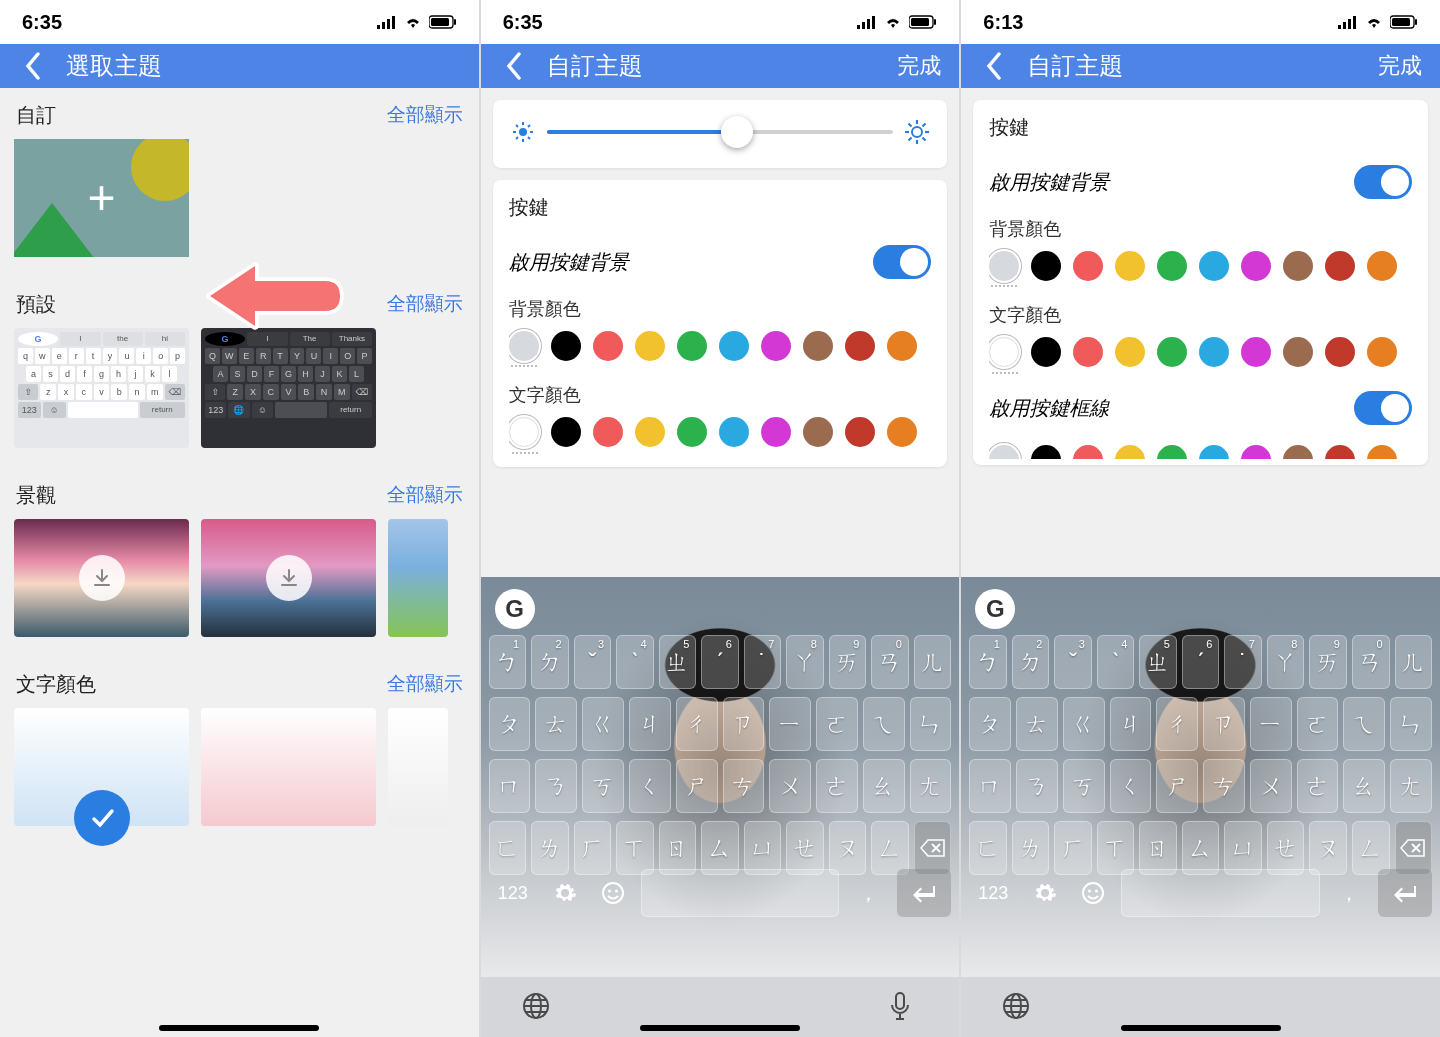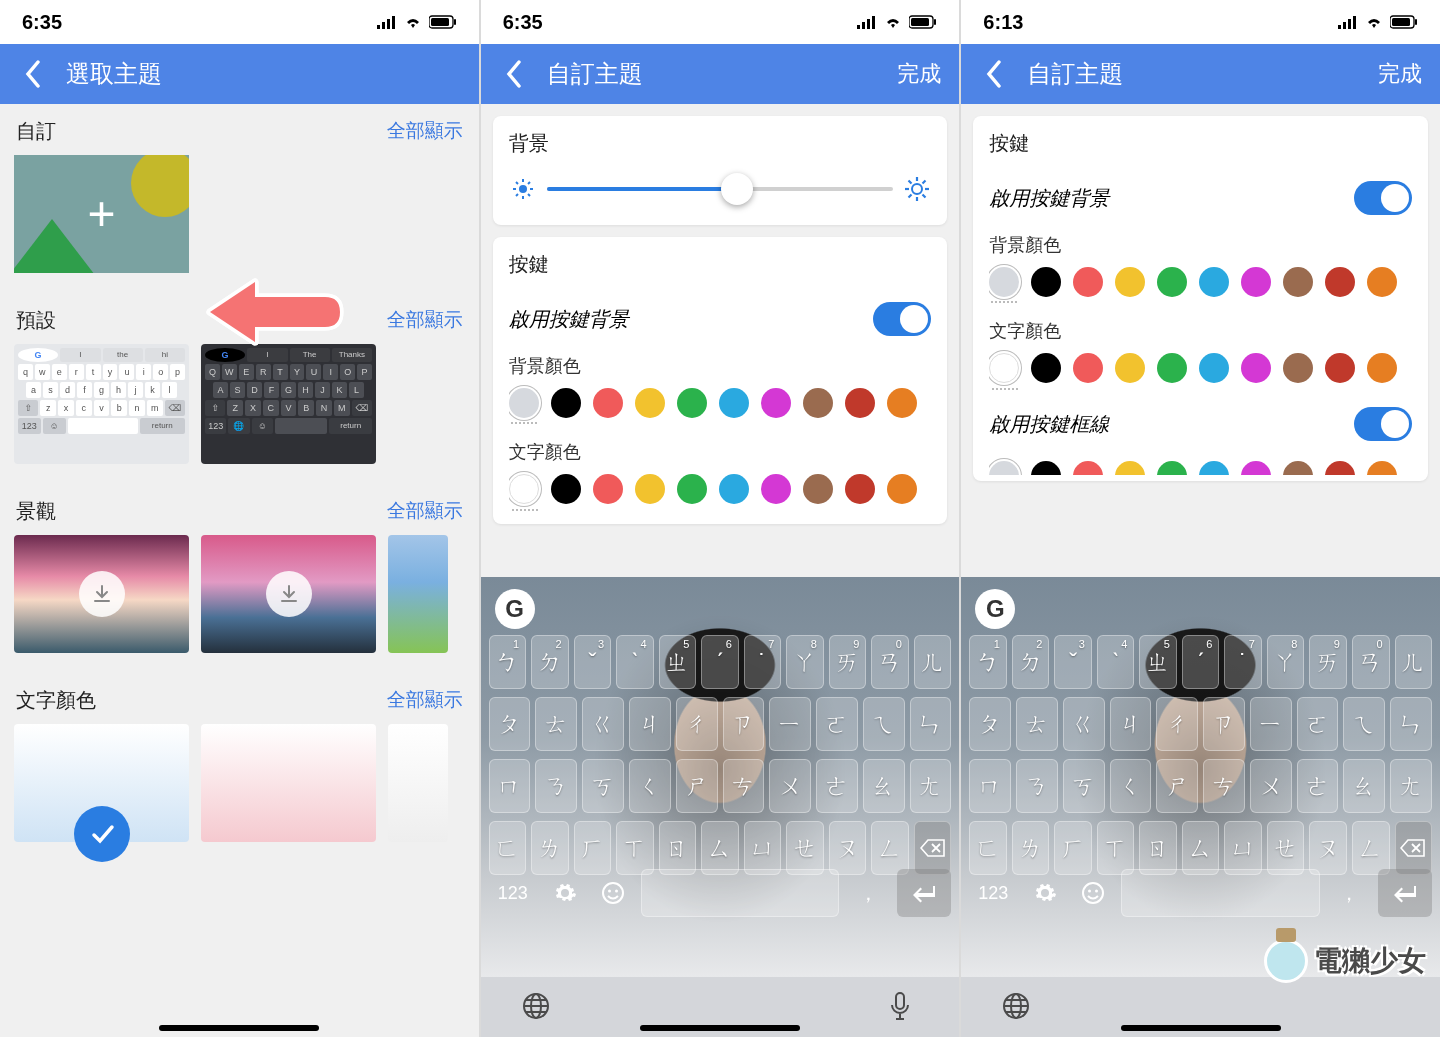--- a/index.html
+++ b/index.html
@@ -30,21 +30,21 @@
     justify-content: space-between;
     padding: 0 22px;
     font-weight: 600;
     font-size: 20px;
   }
   .phone:nth-child(1) .status { background: #fff; }
   .status .icons { display: flex; gap: 6px; align-items: center; }
   .sig svg, .wifi svg, .batt svg { display: block; }
   
   .header {
-    height: 60px;
+    height: 44px;
     background: #4e84e6;
     display: flex;
     align-items: center;
     color: #fff;
     padding: 0 18px;
     font-size: 24px;
   }
   .chev {
     width: 30px; height: 30px;
     margin-right: 18px;
@@ -429,21 +429,20 @@
           <path d="M14 2 L4 14 L14 26" stroke="#fff" stroke-width="3.5" fill="none" stroke-linecap="round"></path>
         </svg>
       </span>
     <span>自訂主題</span>
     <span class="spacer"></span>
     <span class="done">完成</span>
   </div>
 
   <div class="content">
     <div class="panel">
-      <div class="ptitle">背景</div>
       <div class="slider-wrap">
         <span class="gear">
             <svg width="22" height="22">
               <circle cx="11" cy="11" r="4" fill="#2a7de1"></circle>
               <g stroke="#2a7de1" stroke-width="2">
                 <line x1="11" y1="1" x2="11" y2="4"></line>
                 <line x1="11" y1="18" x2="11" y2="21"></line>
                 <line x1="1" y1="11" x2="4" y2="11"></line>
                 <line x1="18" y1="11" x2="21" y2="11"></line>
                 <line x1="4" y1="4" x2="6" y2="6"></line>
@@ -791,19 +790,15 @@
 
     <div class="sys-row" style="position:absolute;left:0;right:0;bottom:0;">
       <span class="globe"><svg width="30" height="30">
             <circle cx="15" cy="15" r="12" fill="none" stroke="#4a4a4a" stroke-width="2"></circle>
             <ellipse cx="15" cy="15" rx="5" ry="12" fill="none" stroke="#4a4a4a" stroke-width="2"></ellipse>
             <line x1="3" y1="15" x2="27" y2="15" stroke="#4a4a4a" stroke-width="2"></line>
             <path d="M5 9h20M5 21h20" stroke="#4a4a4a" stroke-width="2"></path>
           </svg></span>
       <span></span>
     </div>
-    <div class="wm">
-      <div class="face"></div>
-      <span>電獺少女</span>
-    </div>
     <div class="home-ind"></div>
   </div>
 </div>
 
 </body></html>

